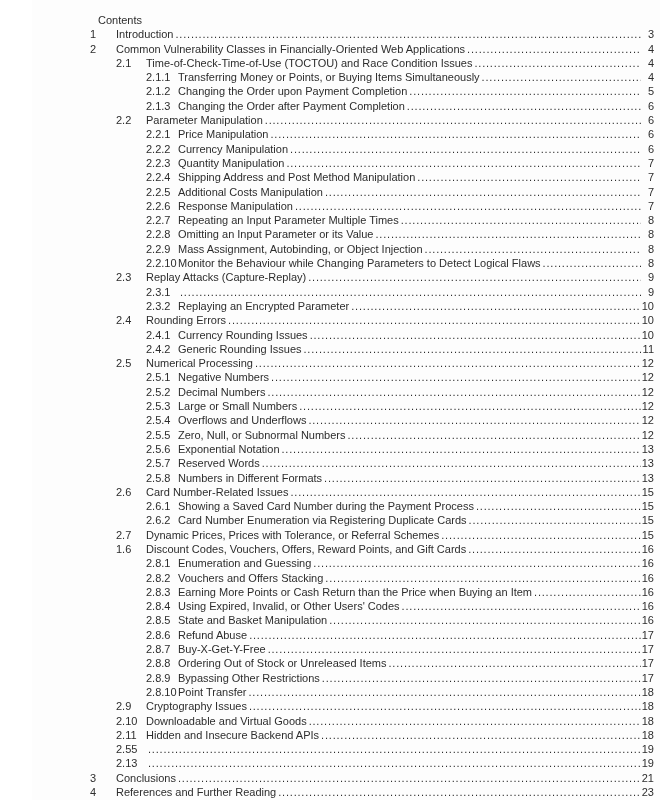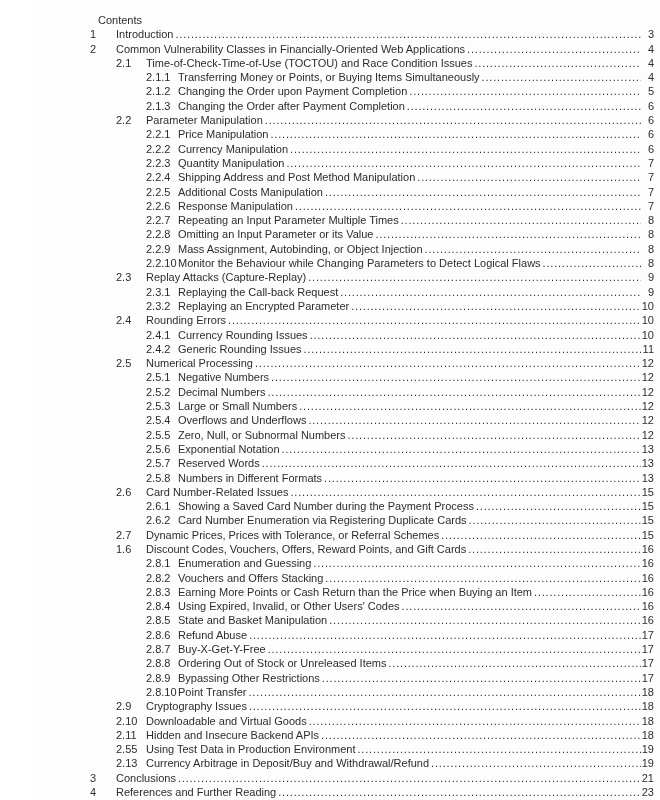--- a/index.html
+++ b/index.html
@@ -163,21 +163,20 @@
         <span class="pg">8</span>
       </div>
       <div class="row lvl2">
         <span class="num">2.3</span>
         <span class="title">Replay Attacks (Capture-Replay)</span>
         <span class="leader"></span>
         <span class="pg">9</span>
       </div>
       <div class="row lvl3">
         <span class="num">2.3.1</span>
-        <span class="title">Replaying the Call-back Request</span>
         <span class="leader"></span>
         <span class="pg">9</span>
       </div>
       <div class="row lvl3">
         <span class="num">2.3.2</span>
         <span class="title">Replaying an Encrypted Parameter</span>
         <span class="leader"></span>
         <span class="pg">10</span>
       </div>
       <div class="row lvl2">
@@ -355,27 +354,25 @@
         <span class="pg">18</span>
       </div>
       <div class="row lvl2">
         <span class="num">2.11</span>
         <span class="title">Hidden and Insecure Backend APIs</span>
         <span class="leader"></span>
         <span class="pg">18</span>
       </div>
       <div class="row lvl2">
         <span class="num">2.55</span>
-        <span class="title">Using Test Data in Production Environment</span>
         <span class="leader"></span>
         <span class="pg">19</span>
       </div>
       <div class="row lvl2">
         <span class="num">2.13</span>
-        <span class="title">Currency Arbitrage in Deposit/Buy and Withdrawal/Refund</span>
         <span class="leader"></span>
         <span class="pg">19</span>
       </div>
       <div class="row lvl1">
         <span class="num">3</span>
         <span class="title">Conclusions</span>
         <span class="leader"></span>
         <span class="pg">21</span>
       </div>
       <div class="row lvl1">

